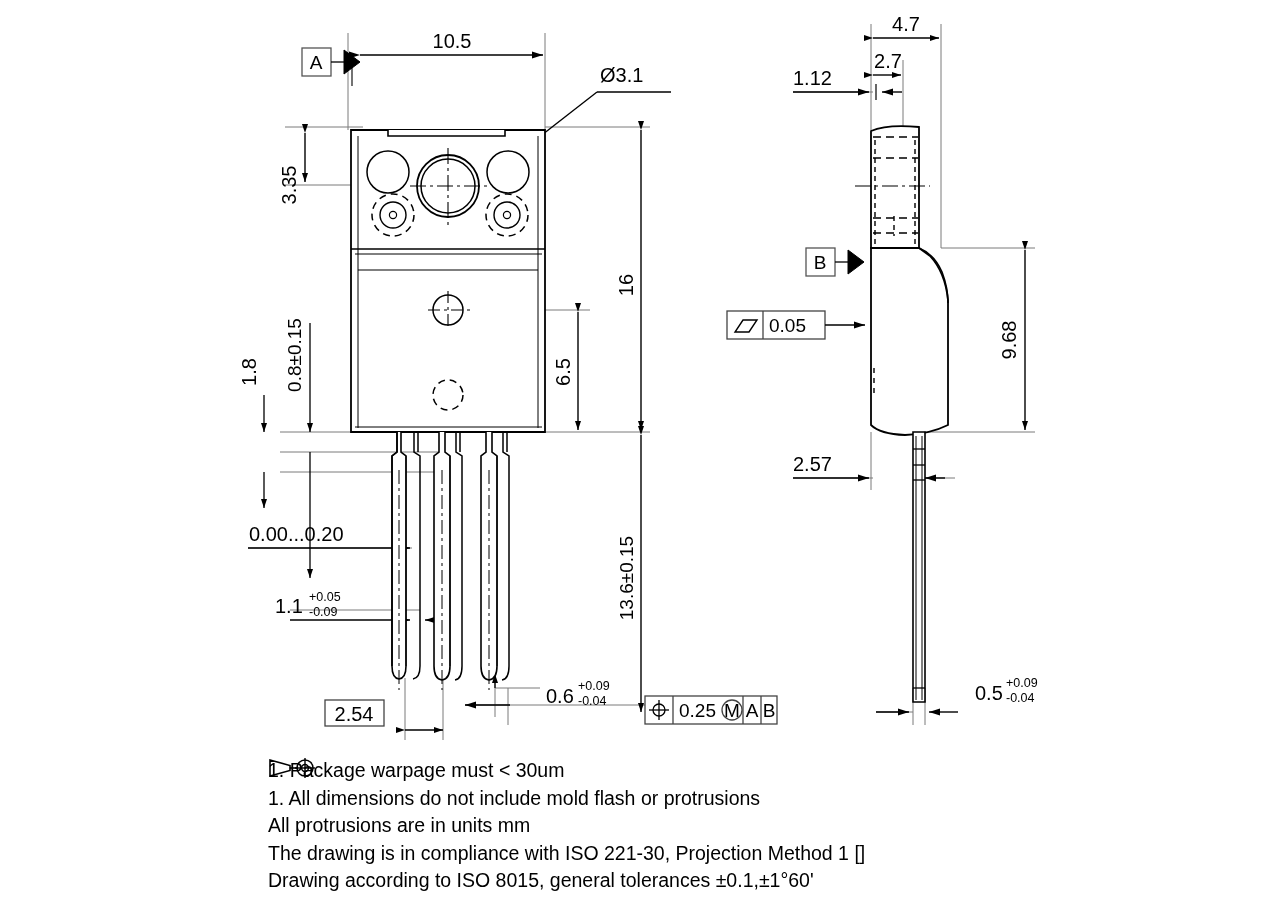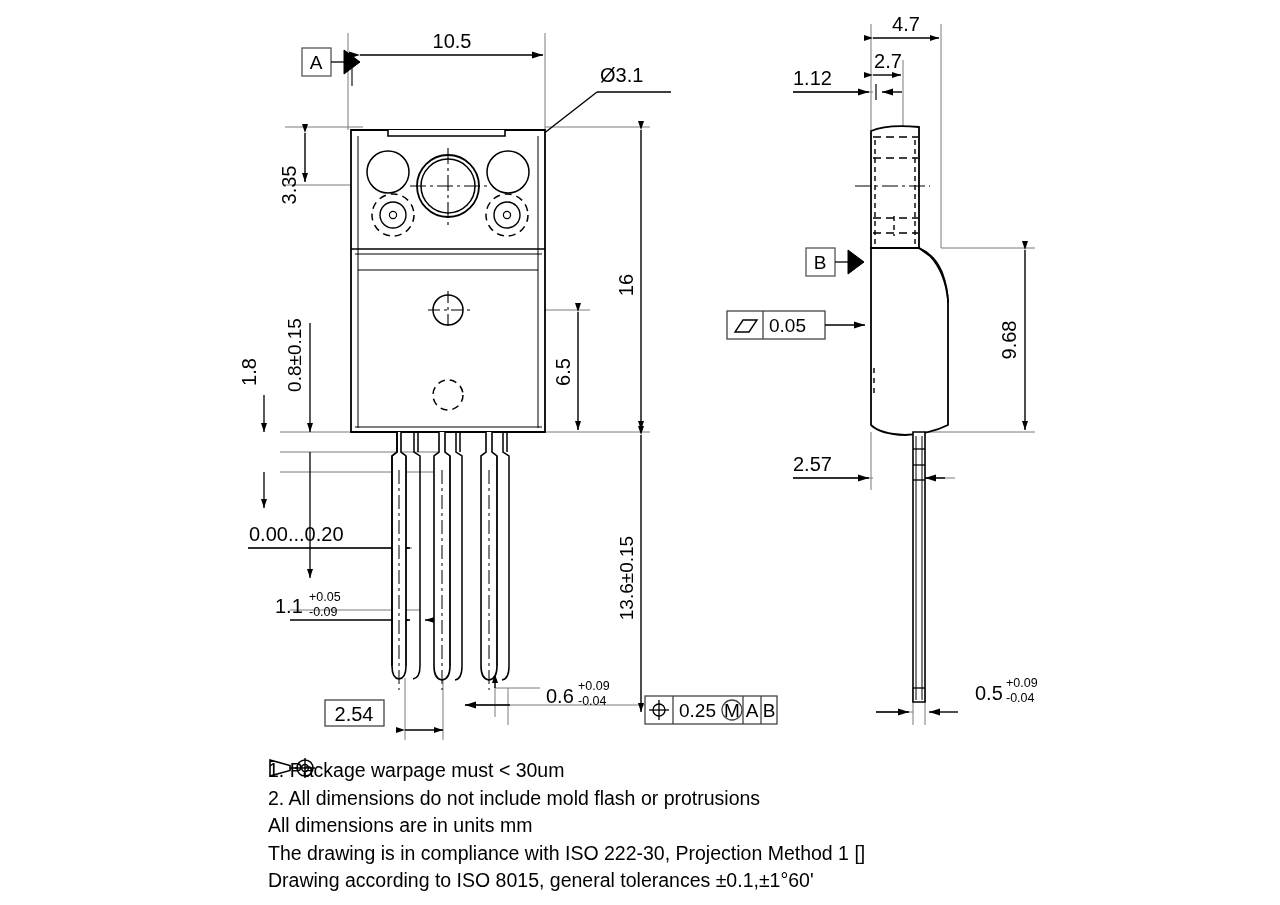--- a/index.html
+++ b/index.html
@@ -341,24 +341,24 @@
         <line x1="913" y1="688" x2="925" y2="688"></line>
       </g>
     </g>
   </g>
 
   </g>
 </svg>
 
 <div class="notes">
   <div class="note-line">1. Package warpage must &lt; 30um</div>
-  <div class="note-line">2. All dimensions do not include mold flash or protrusions</div>
-  <div class="note-line">All dimensions are in units mm</div>
+  <div class="note-line">1. All dimensions do not include mold flash or protrusions</div>
+  <div class="note-line">All protrusions are in units mm</div>
   <div class="note-line">
-    <span>The drawing is in compliance with ISO 222-30, Projection Method 1 [</span><span class="proj-sym">
+    <span>The drawing is in compliance with ISO 221-30, Projection Method 1 [</span><span class="proj-sym">
       <svg width="52" height="22" viewBox="0 0 52 22">
         <path d="M2,3 L22,8.5 L22,13.5 L2,19 Z" stroke="#000" stroke-width="1.6" fill="none"></path>
         <line x1="22" y1="11" x2="30" y2="11" stroke="#000" stroke-width="1.6"></line>
         <circle cx="37" cy="11" r="8" stroke="#000" stroke-width="1.5" fill="none"></circle>
         <circle cx="37" cy="11" r="3.4" stroke="#000" stroke-width="1.5" fill="none"></circle>
         <line x1="37" y1="1" x2="37" y2="21" stroke="#000" stroke-width="1.4"></line>
         <line x1="27" y1="11" x2="47" y2="11" stroke="#000" stroke-width="1.4"></line>
       </svg>
     </span><span>]</span>
   </div>

